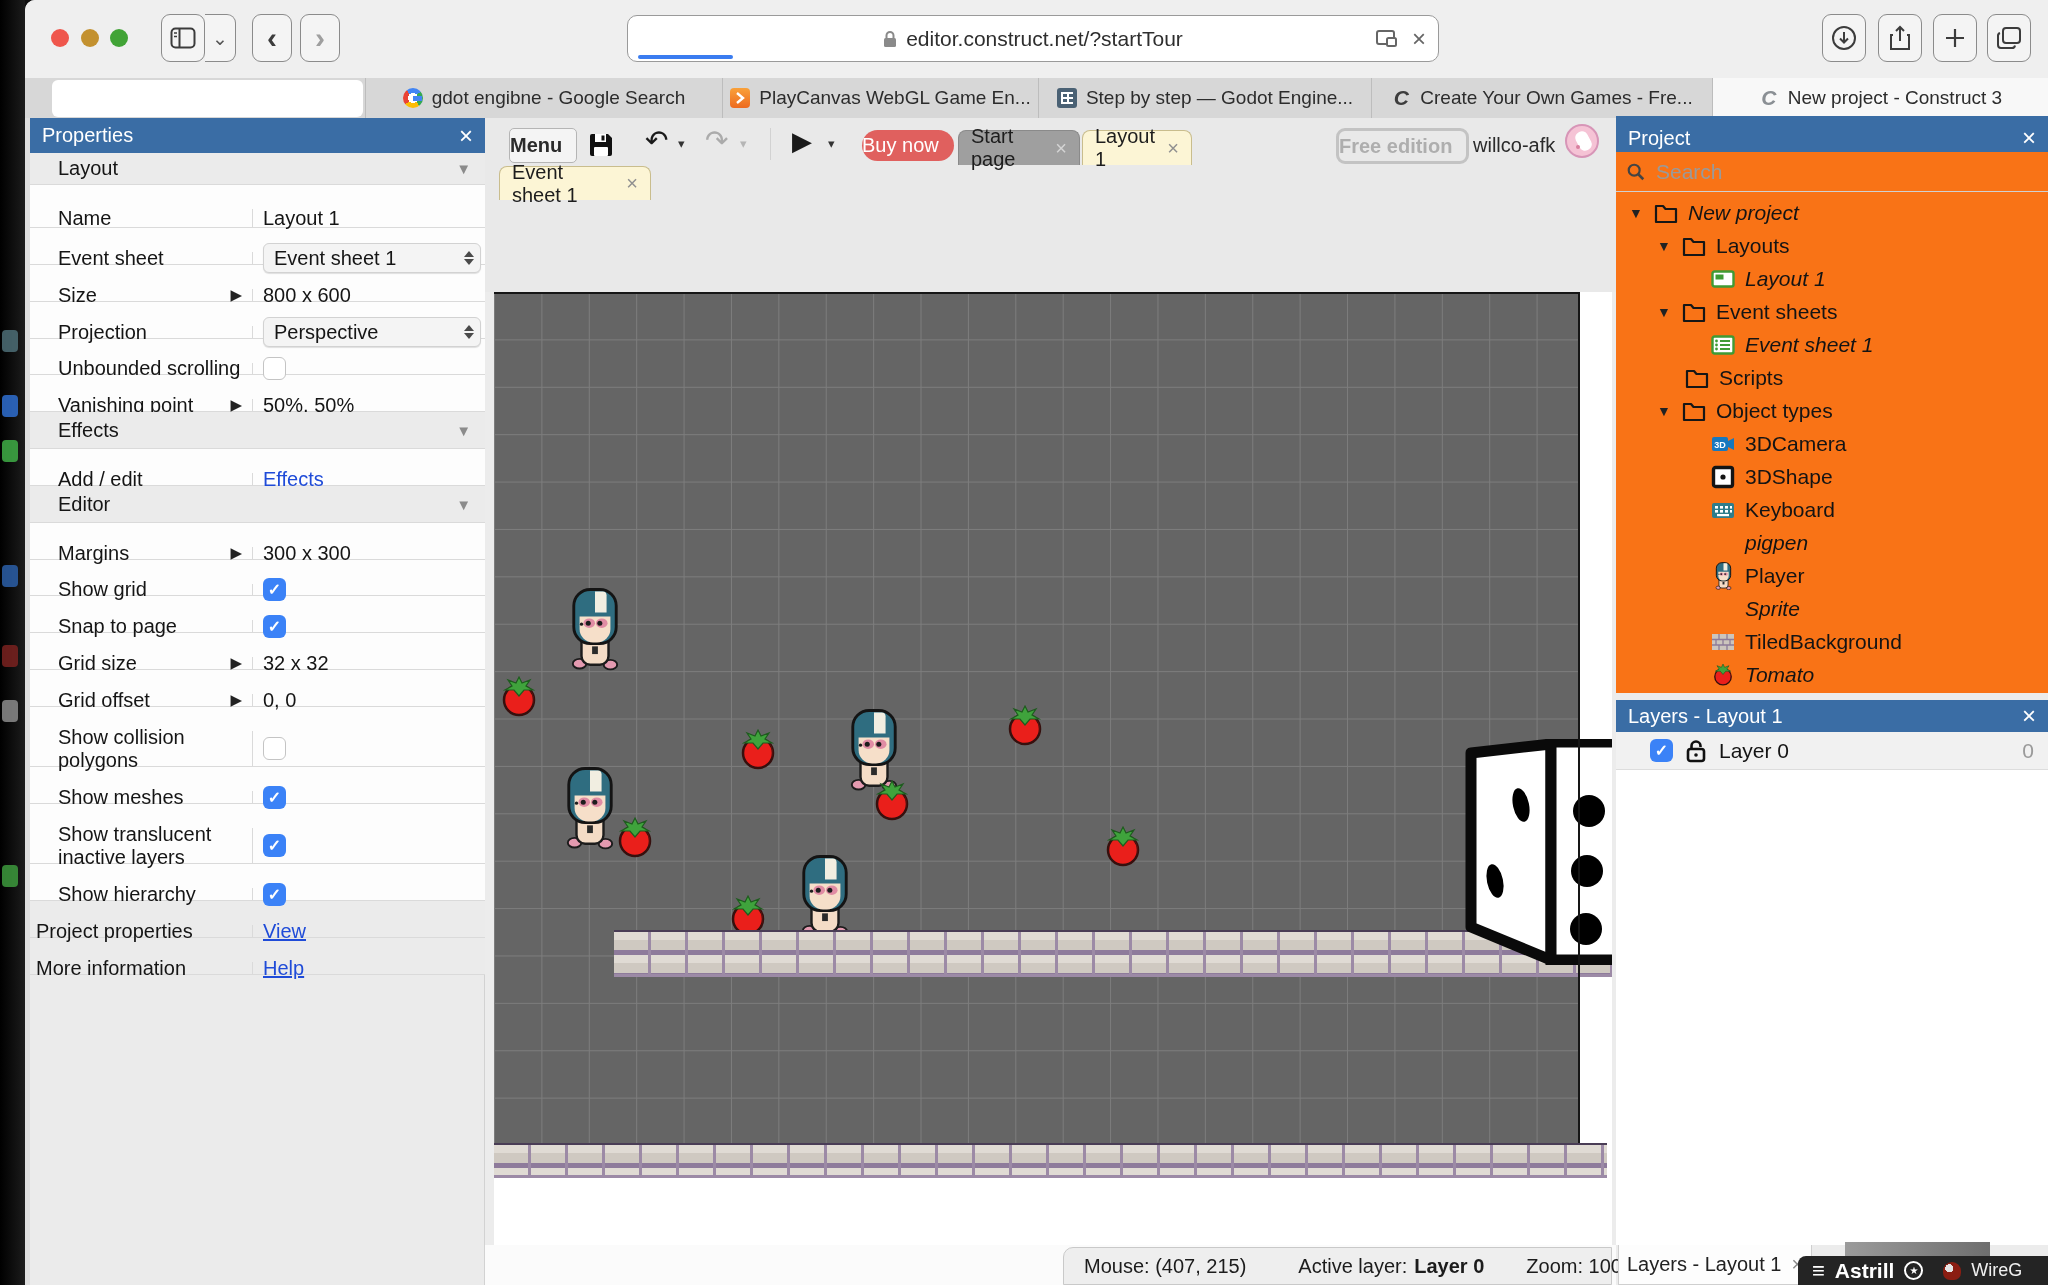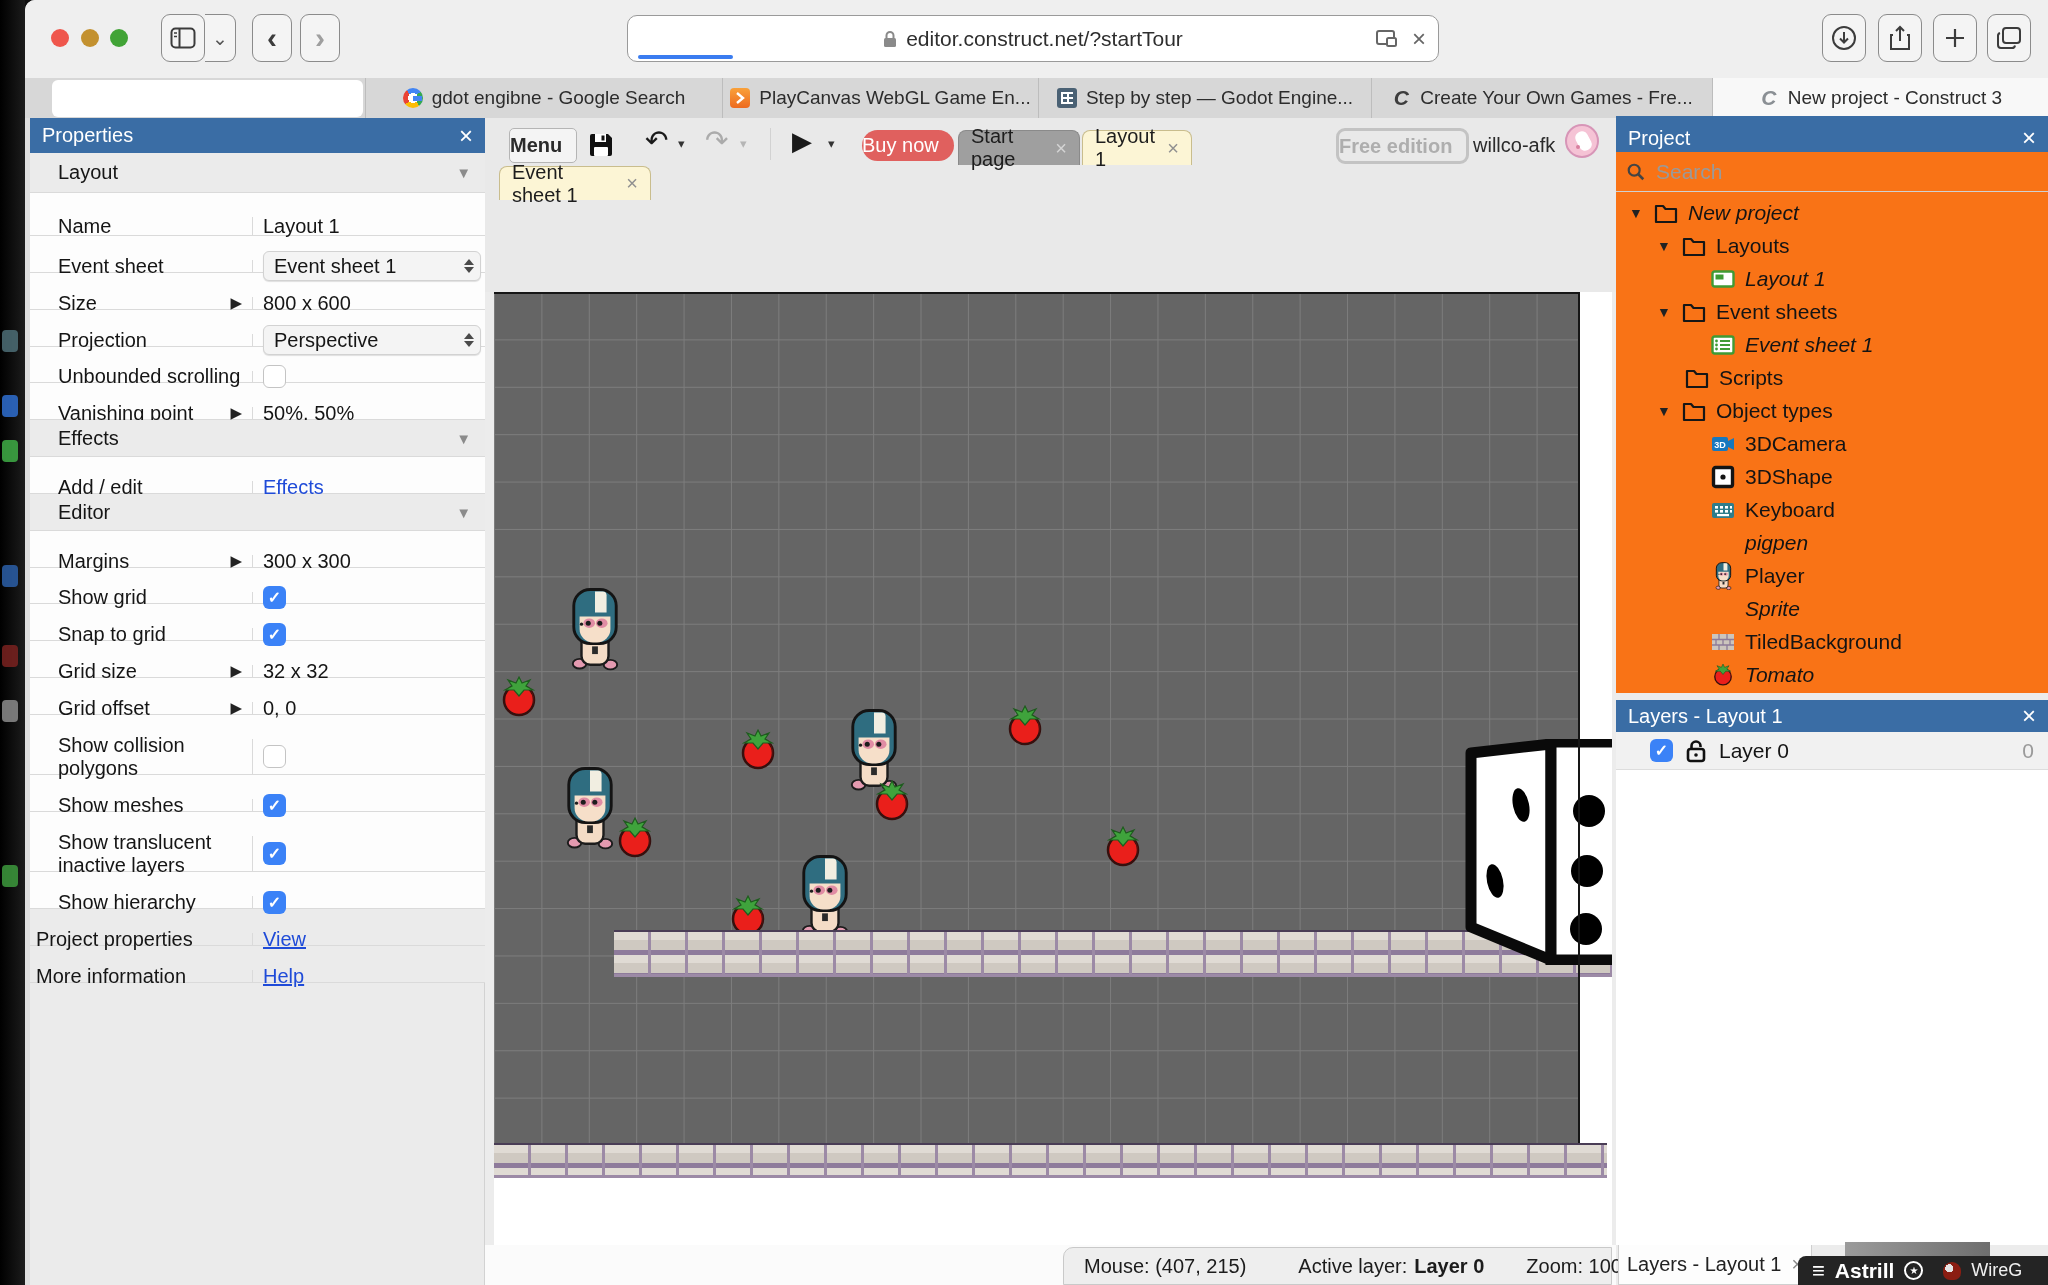--- a/index.html
+++ b/index.html
@@ -321,21 +321,21 @@
   </div>
 
   <div class="abs" id="left-gutter"></div>
 
   <div class="abs" id="props">
     <div class="panel-header" style="left:0;top:0;width:455px;height:35px">
       <span>Properties</span>
       <span class="panel-x">×</span>
     </div>
     <div id="props-rows">
-      <div class="prow section" style="height:40px">
+      <div class="prow section" style="height:32px">
         <span>Layout</span>
         <span class="sec-arrow">▼</span>
       </div>
       <div class="prow" style="height:43px">
         <div class="pcell plabel">
             <span>Name</span>
           </div>
         <div class="pcell pval">
             <span>Layout 1</span>
           </div>
@@ -424,21 +424,21 @@
             <span>Show grid</span>
           </div>
         <div class="pcell pval">
             <span class="cb on">
               <span>✓</span>
             </span>
           </div>
       </div>
       <div class="prow" style="height:37px">
         <div class="pcell plabel">
-            <span>Snap to grid</span>
+            <span>Snap to page</span>
           </div>
         <div class="pcell pval">
             <span class="cb on">
               <span>✓</span>
             </span>
           </div>
       </div>
       <div class="prow" style="height:37px">
         <div class="pcell plabel">
             <span>Grid size</span>

